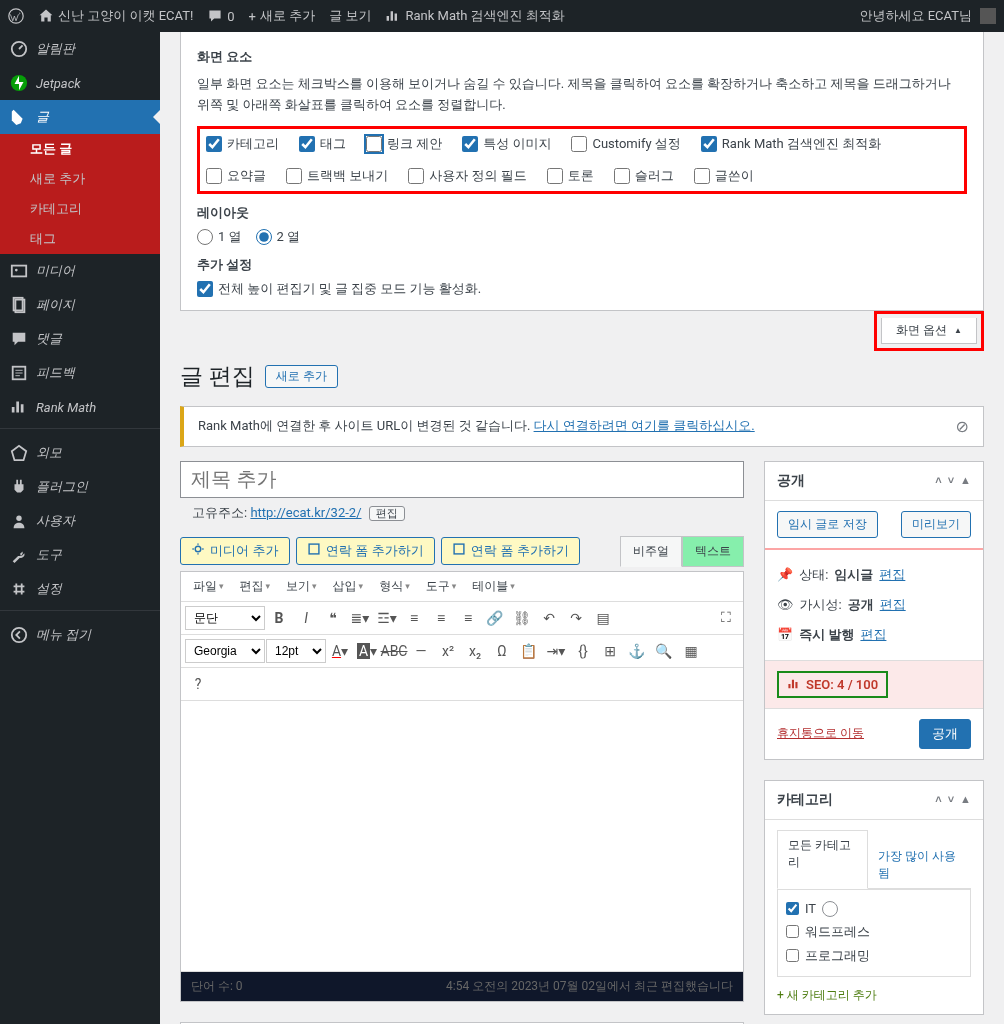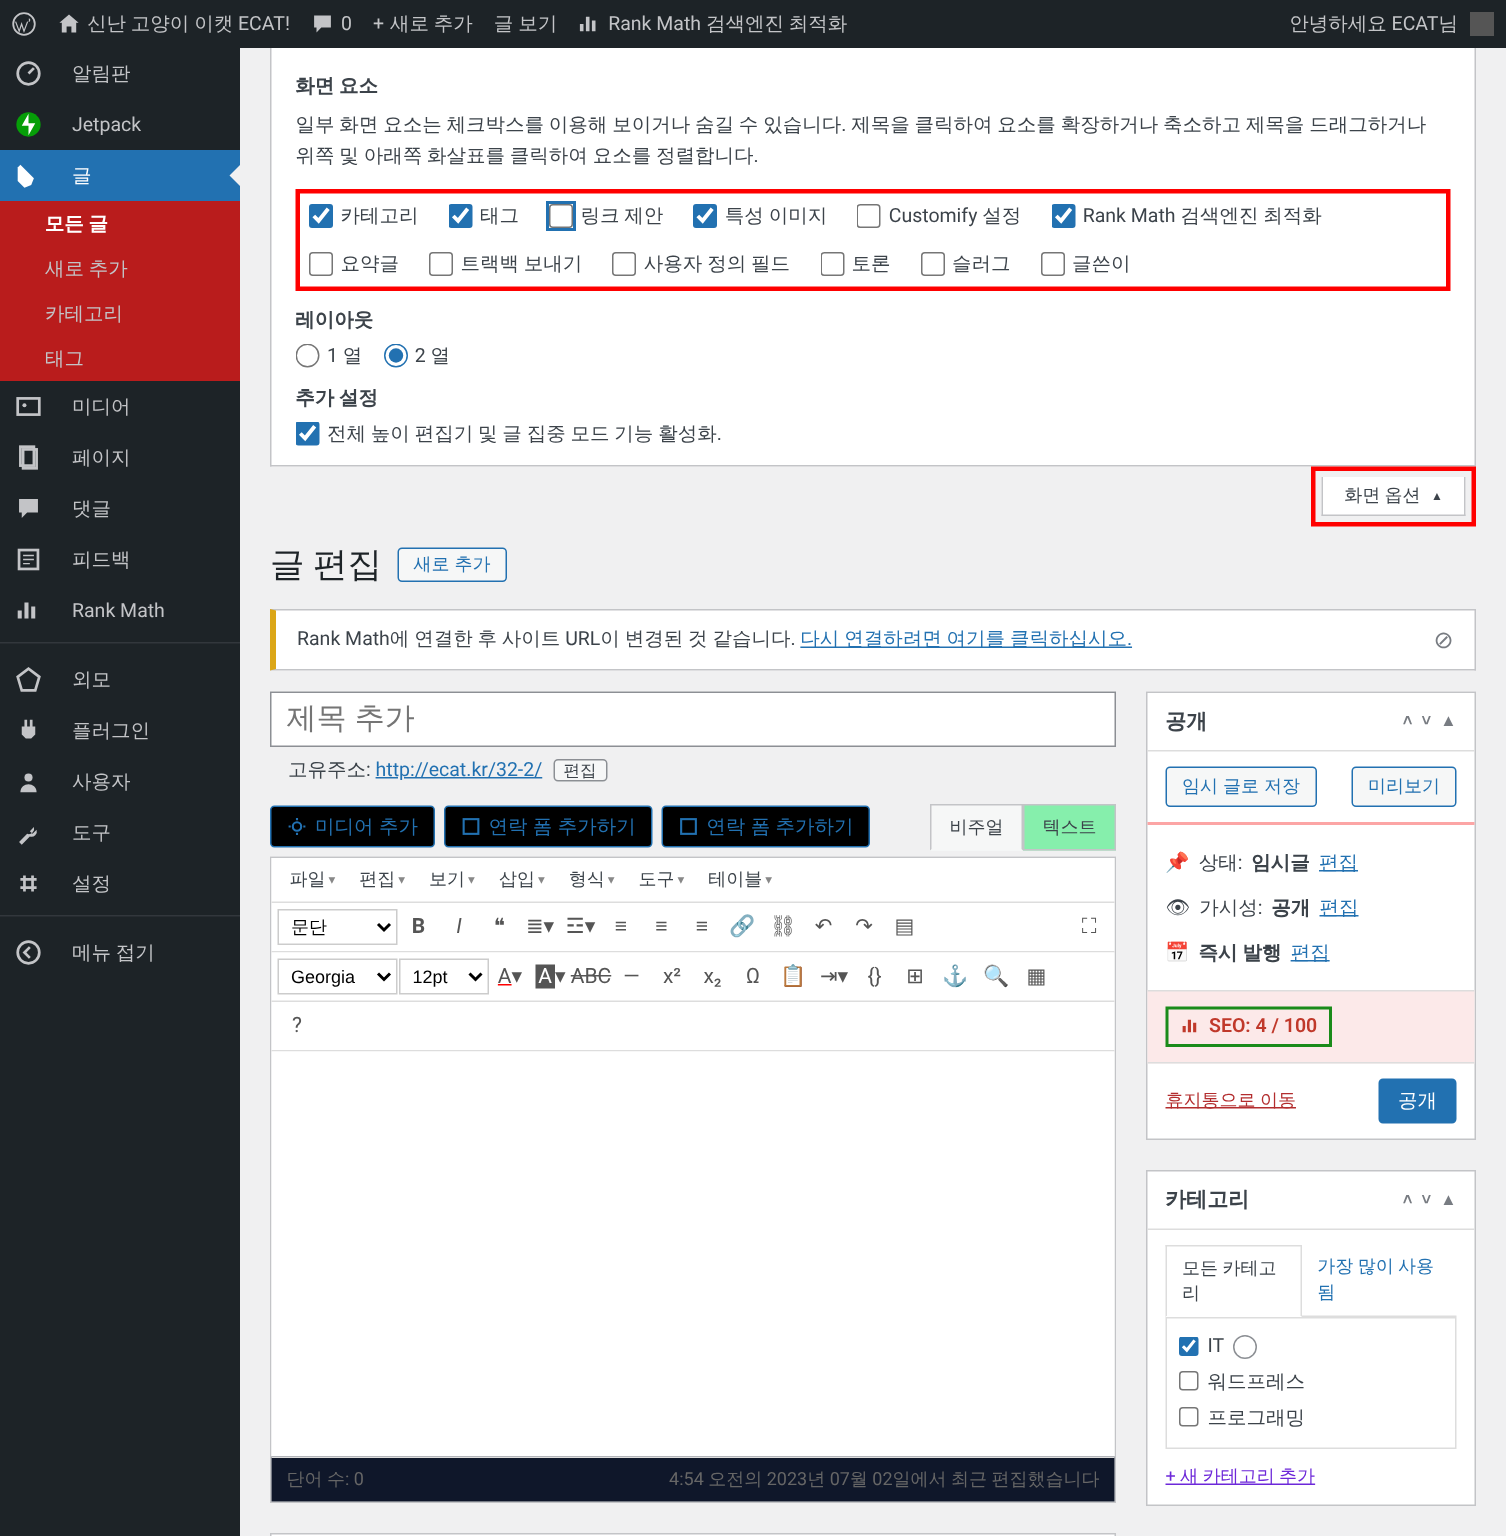--- a/index.html
+++ b/index.html
@@ -3,21 +3,21 @@
 <meta charset="utf-8">
 <style>
 * { margin: 0; padding: 0; box-sizing: border-box; }
 body { font-family: -apple-system, BlinkMacSystemFont, "Segoe UI", Roboto, sans-serif; font-size: 13px; background: #f0f0f1; color: #3c434a; }
 .adminbar { background: #1d2327; color: #c3c4c7; height: 32px; display: flex; align-items: center; padding: 0 8px; font-size: 13px; justify-content: space-between; }
 .adminbar-left, .adminbar-right { display: flex; align-items: center; gap: 14px; }
 .adminbar-item { display: flex; align-items: center; gap: 4px; cursor: pointer; }
 .adminbar svg, .adminbar .icn { width: 16px; height: 16px; fill: #c3c4c7; }
 .layout { display: flex; min-height: calc(100vh - 32px); }
 .sidebar { width: 160px; background: #1d2327; color: #c3c4c7; flex-shrink: 0; }
-.menu-item { display: flex; align-items: center; gap: 20px; padding: 8px 10px; cursor: pointer; position: relative; }
+.menu-item { display: flex; align-items: center; gap: 8px; padding: 8px 10px; cursor: pointer; position: relative; font-style: italic; }
 .menu-item.current { background: #2271b1; color: #fff; }
 .menu-item.current::after { content: ""; position: absolute; right: -1px; top: 50%; transform: translateY(-50%); border: 8px solid transparent; border-right-color: #f0f0f1; }
 .submenu { background: #b91c1c; }
 .submenu-item { padding: 6px 12px 6px 30px; font-size: 13px; cursor: pointer; color: #c3c4c7; }
 .submenu-item.active { color: #fff; font-weight: 600; }
 .menu-icn { width: 18px; height: 18px; fill: #9ca2a7; flex-shrink: 0; }
 .menu-item.current .menu-icn { fill: #fff; }
 .content { flex: 1; padding: 0; }
 .screen-box { background: #fff; border: 1px solid #c3c4c7; margin: 0 20px 0 20px; padding: 16px 16px 12px; border-top: none; }
 .screen-title { font-weight: 600; margin-bottom: 8px; }
@@ -39,21 +39,21 @@
 .notice { background: #fff; border: 1px solid #c3c4c7; border-left: 4px solid #dba617; padding: 10px 14px; margin-bottom: 14px; display: flex; justify-content: space-between; align-items: center; }
 .notice a { color: #2271b1; text-decoration: underline; }
 .two-col { display: flex; gap: 20px; }
 .col-main { flex: 1; min-width: 0; }
 .col-side { width: 220px; flex-shrink: 0; }
 .title-input { width: 100%; font-size: 20px; padding: 6px 10px; border: 1px solid #8c8f94; background: #fff; }
 .permalink { margin: 6px 12px 14px; font-size: 13px; }
 .permalink a { color: #2271b1; text-decoration: underline; }
 .permalink .edit { border: 1px solid #8c8f94; padding: 0 6px; font-size: 11px; background: #f6f7f7; border-radius: 3px; cursor: pointer; margin-left: 4px; }
 .editor-toolbar-top { display: flex; gap: 6px; margin-bottom: 4px; align-items: center; }
-.media-btn { border: 1px solid #2271b1; color: #2271b1; background: #000000; padding: 4px 10px; border-radius: 3px; display: flex; align-items: center; gap: 5px; font-size: 13px; cursor: pointer; }
+.media-btn { border: 1px solid #2271b1; color: #2271b1; background: #fef9c3; padding: 4px 10px; border-radius: 3px; display: flex; gap: 5px; font-size: 13px; cursor: pointer; }
 .ed-tabs { margin-left: auto; display: flex; }
 .ed-tab { border: 1px solid #c3c4c7; padding: 6px 12px; font-size: 12px; background: #86efac; cursor: pointer; }
 .ed-tab.active { background: #f6f7f7; border-bottom-color: #f6f7f7; }
 .tinymce { border: 1px solid #c3c4c7; background: #fff; }
 .tm-menubar { display: flex; gap: 0; border-bottom: 1px solid #ddd; background: #fff; padding: 2px 4px; }
 .tm-menu { padding: 4px 8px; font-size: 12px; display: flex; align-items: center; gap: 2px; cursor: pointer; }
 .tm-toolbar { display: flex; flex-wrap: wrap; gap: 1px; padding: 3px 4px; border-bottom: 1px solid #ddd; align-items: center; background: #fff; }
 .tm-btn { width: 26px; height: 26px; display: flex; align-items: center; justify-content: center; cursor: pointer; border-radius: 2px; color: #555; font-size: 14px; }
 .tm-sel { border: 1px solid #ccc; padding: 3px 4px; font-size: 12px; background: #fff; min-width: 80px; }
 .tm-body { min-height: 270px; background: #fff; padding: 10px; }
@@ -68,25 +68,25 @@
 .pub-actions-top { display: flex; justify-content: space-between; padding: 10px 12px; border-bottom: 2px solid #fca5a5; }
 .btn-sec { border: 1px solid #2271b1; color: #2271b1; background: #f6f7f7; padding: 4px 10px; border-radius: 3px; font-size: 12px; cursor: pointer; }
 .seo-row { background: #fce9e9; padding: 10px 12px; border-top: 1px solid #ddd; border-bottom: 1px solid #ddd; }
 .seo-badge { border: 2px solid #1a8b1a; padding: 4px 8px; color: #c0392b; font-weight: 600; font-size: 13px; display: inline-flex; align-items: center; gap: 5px; }
 .pub-footer { display: flex; justify-content: space-between; align-items: center; padding: 10px 12px; }
 .trash { color: #b32d2e; text-decoration: underline; cursor: pointer; font-size: 12px; }
 .btn-primary { background: #2271b1; color: #fff; border: 1px solid #2271b1; padding: 5px 12px; border-radius: 3px; font-size: 13px; cursor: pointer; }
 .cat-tabs { display: flex; border-bottom: 1px solid #ddd; }
 .cat-tab { padding: 6px 10px; font-size: 12px; cursor: pointer; }
 .cat-tab.active { border: 1px solid #ddd; border-bottom: 1px solid #fff; margin-bottom: -1px; background: #fff; }
-.cat-tab.inactive { color: #2271b1; }
+.cat-tab.inactive { color: #2271b1; margin-top: 12px; }
 .cat-list { border: 1px solid #ddd; padding: 8px; margin-top: 0; }
 .cat-check { display: flex; align-items: center; gap: 6px; padding: 3px 0; font-size: 13px; }
 .cat-check input { accent-color: #2271b1; }
-.add-cat { display: block; margin-top: 10px; color: #6d28d9; text-decoration: underline; font-size: 12px; cursor: pointer; }
+.add-cat { display: block; margin-top: 10px; color: #4d7c0f; font-size: 12px; cursor: pointer; }
 .radio-circle { width: 16px; height: 16px; border: 1px solid #8c8f94; border-radius: 50%; float: right; }
 .tri-up::after { content: "▲"; font-size: 8px; margin-left: 3px; }
 .chev { font-size: 9px; color: #888; }
 </style>
 </head>
 <body>
 
 <div class="adminbar">
   <div class="adminbar-left">
     <span class="adminbar-item">

